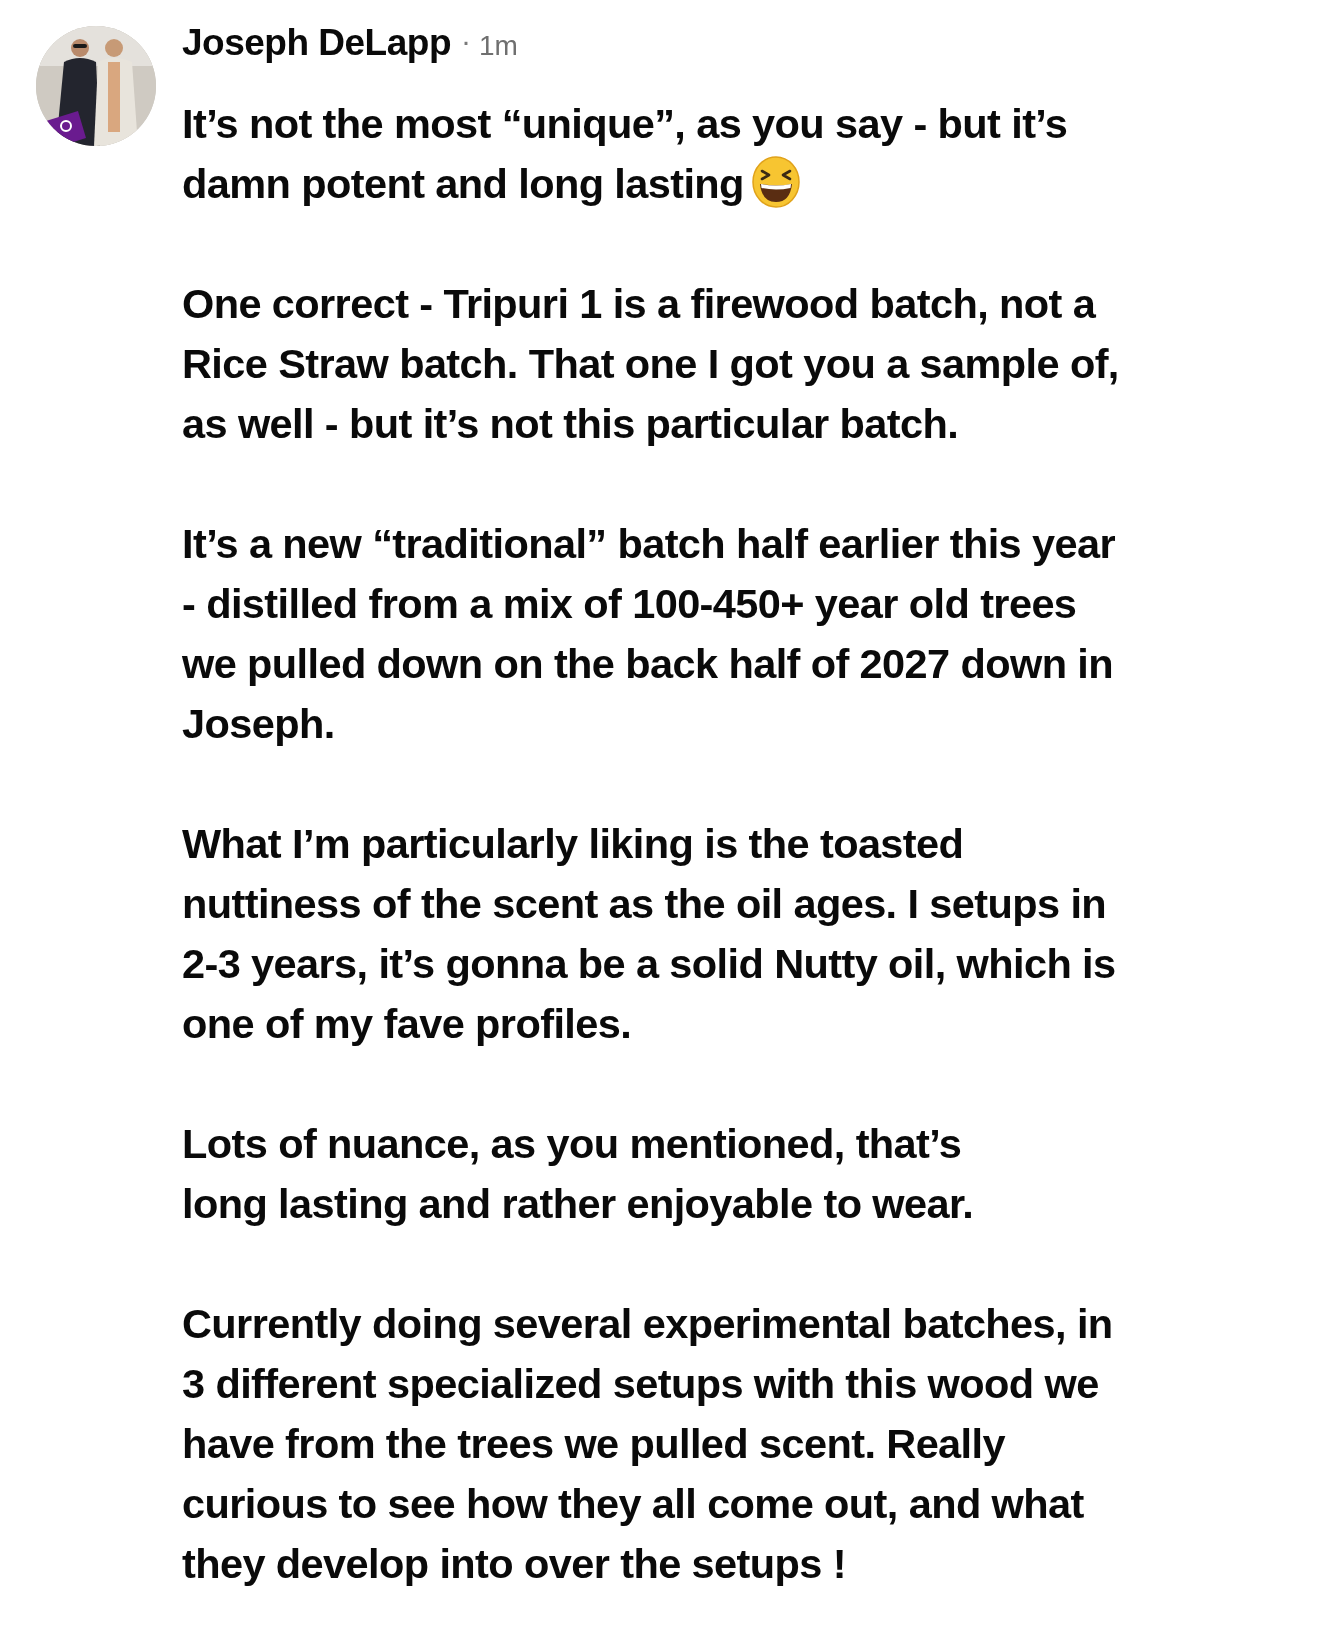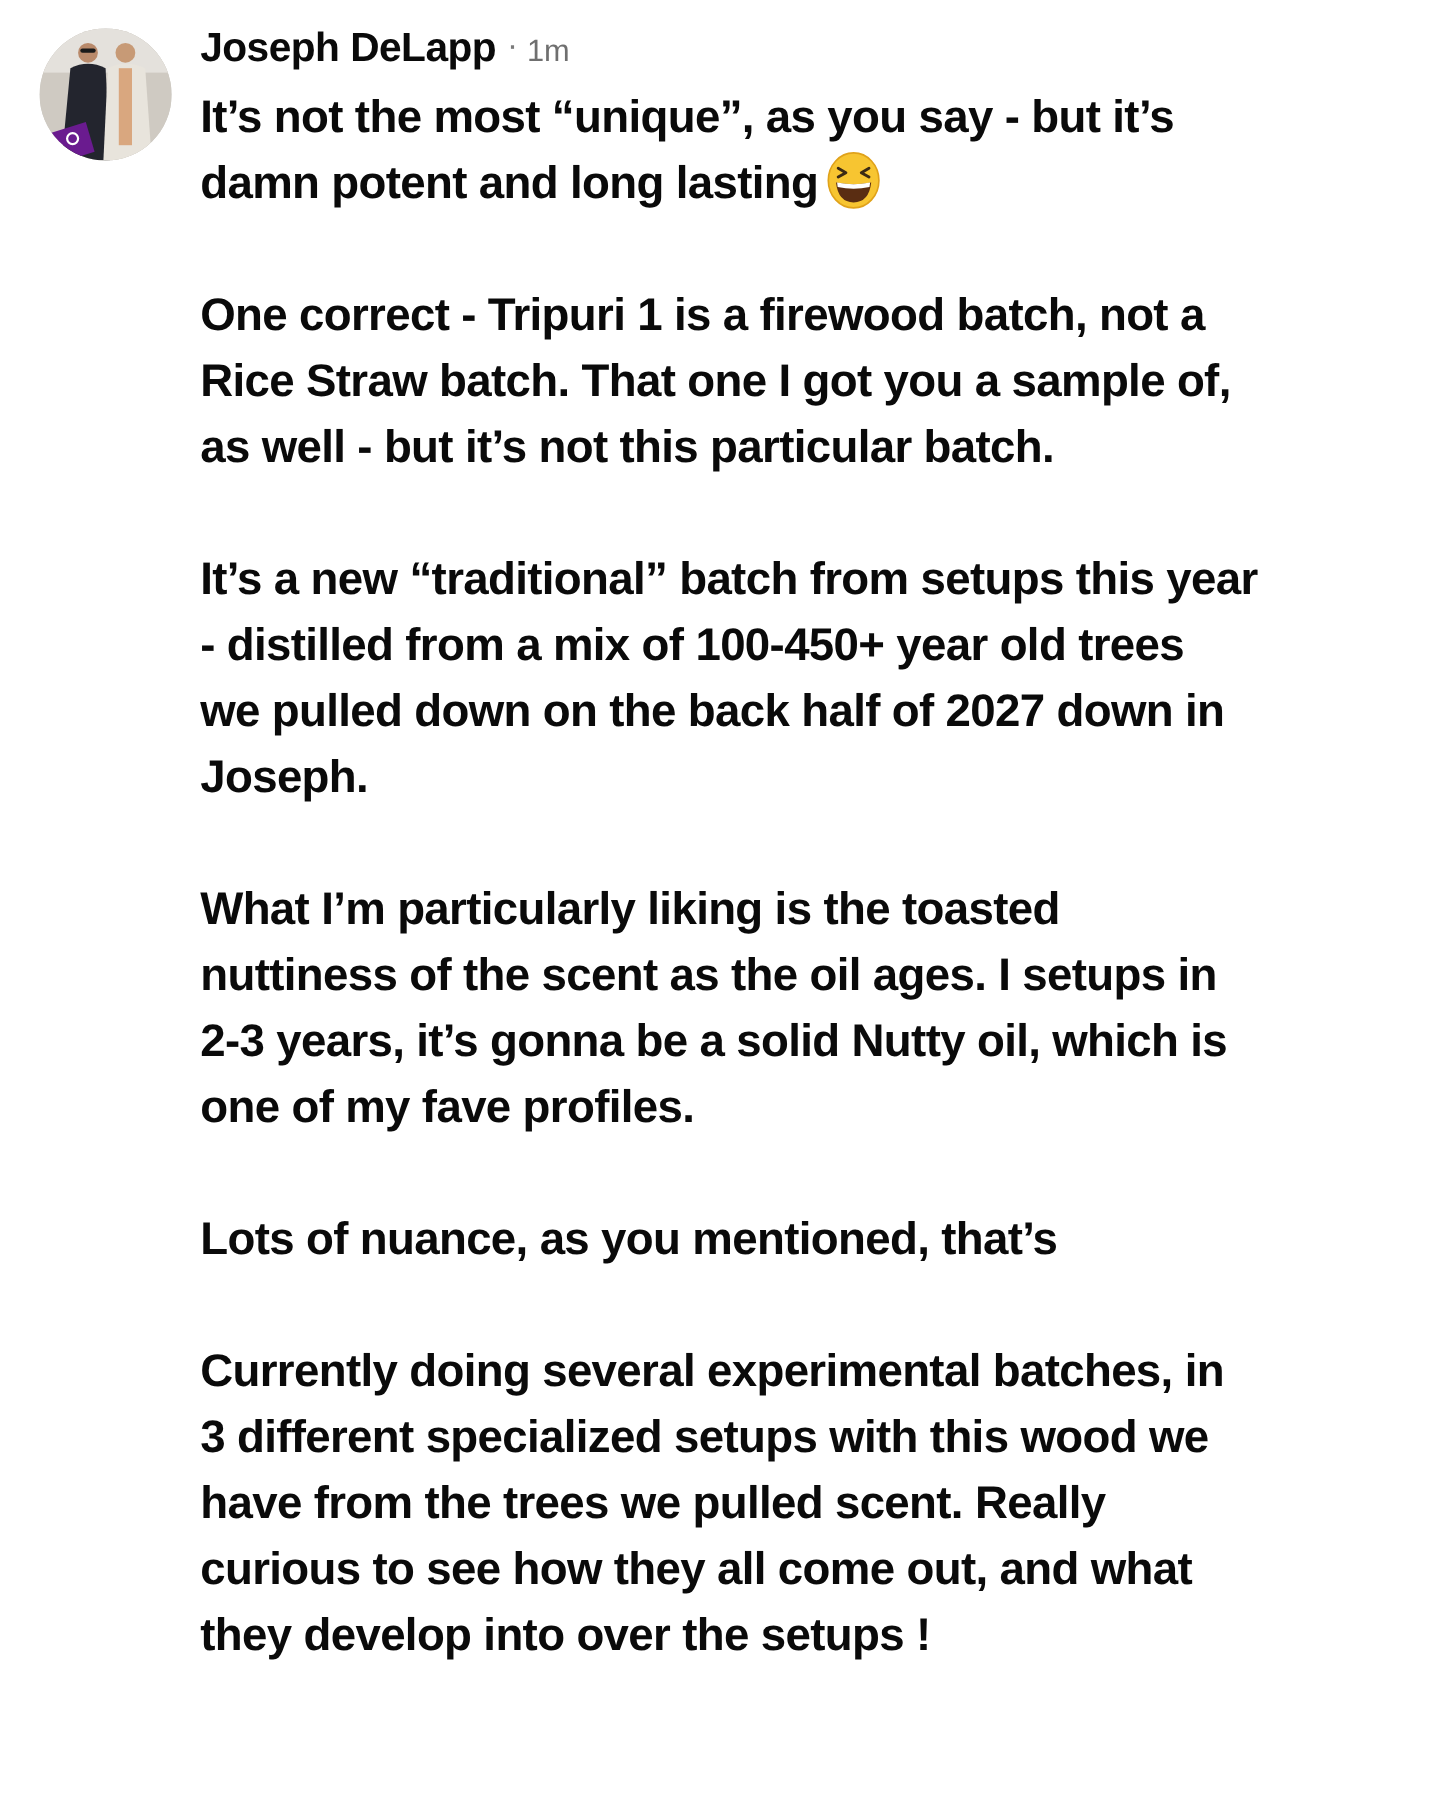--- a/index.html
+++ b/index.html
@@ -56,21 +56,21 @@
     margin: 0 8px 0 10px;
     position: relative;
     top: -4px;
   }
   .time {
     font-size: 28px;
     color: #6f6f6f;
     font-weight: 400;
   }
   .body {
-    margin-top: 2px;
+    margin-top: 20px;
   }
   .para {
     font-weight: 700;
     font-size: 41.5px;
     line-height: 60px;
     letter-spacing: -0.6px;
     margin: 0;
     color: #0a0a0a;
   }
   .para + .para { margin-top: 60px; }
@@ -127,35 +127,36 @@
           </svg></span>
       </p>
 
       <p class="para">
         <span class="line">One correct - Tripuri 1 is a firewood batch, not a</span>
         <span class="line">Rice Straw batch. That one I got you a sample of,</span>
         <span class="line">as well - but it’s not this particular batch.</span>
       </p>
 
       <p class="para">
-        <span class="line">It’s a new “traditional” batch from setups this year</span>
+        <span class="line">It’s a new “traditional” batch half earlier this year</span>
         <span class="line">- distilled from a mix of 100-450+ year old trees</span>
         <span class="line">we pulled down on the back half of 2027 down in</span>
         <span class="line">Joseph.</span>
       </p>
 
       <p class="para">
         <span class="line">What I’m particularly liking is the toasted</span>
         <span class="line">nuttiness of the scent as the oil ages. I setups in</span>
         <span class="line">2-3 years, it’s gonna be a solid Nutty oil, which is</span>
         <span class="line">one of my fave profiles.</span>
       </p>
 
       <p class="para">
         <span class="line">Lots of nuance, as you mentioned, that’s</span>
+        <span class="line">long lasting and rather enjoyable to wear.</span>
       </p>
 
       <p class="para">
         <span class="line">Currently doing several experimental batches, in</span>
         <span class="line">3 different specialized setups with this wood we</span>
         <span class="line">have from the trees we pulled scent. Really</span>
         <span class="line">curious to see how they all come out, and what</span>
         <span class="line">they develop into over the setups !</span>
       </p>
 

